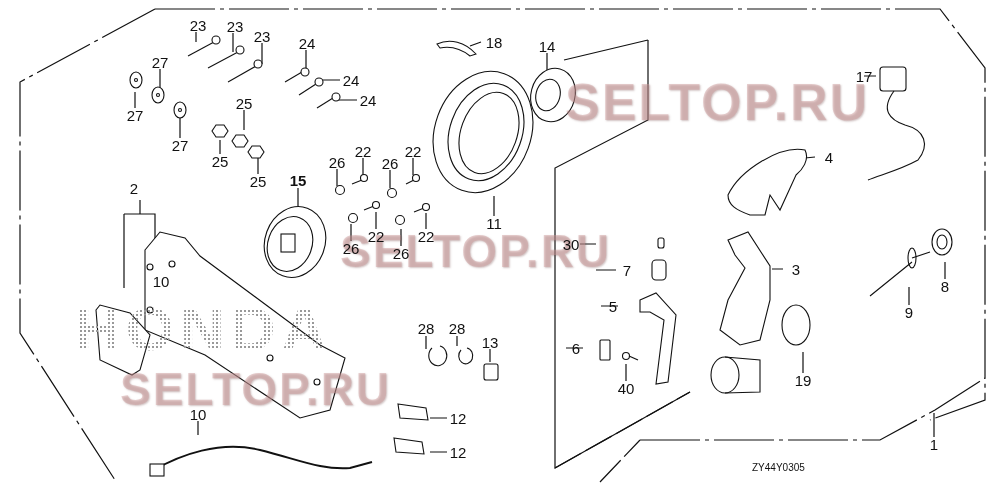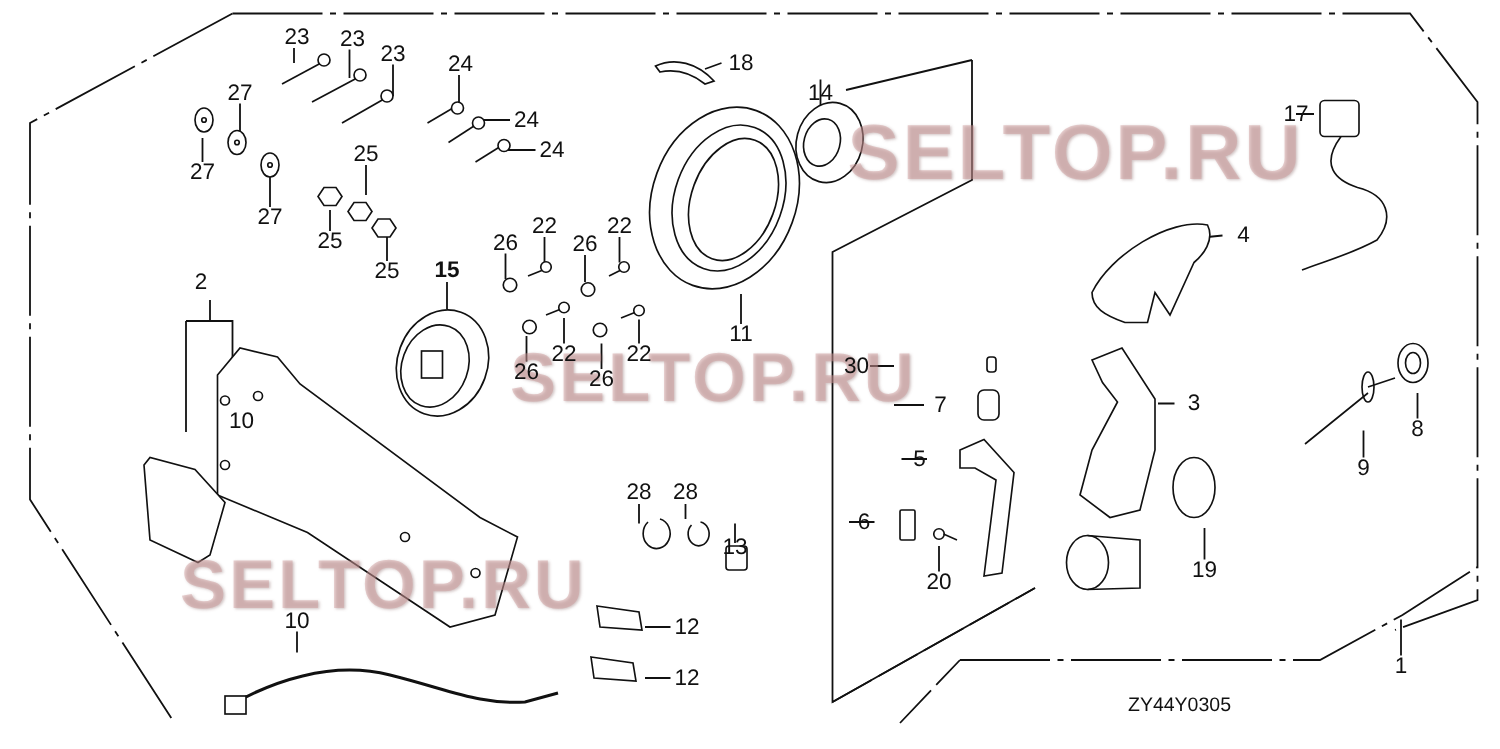--- a/index.html
+++ b/index.html
@@ -1,19 +1,19 @@
 <!DOCTYPE html>
 <html><head>
 <meta charset="utf-8">
 <style>
   html,body{margin:0;padding:0;background:#fff;}
   body{width:1000px;height:499px;position:relative;overflow:hidden;font-family:"Liberation Sans",sans-serif;}
   #stage{position:absolute;left:0;top:0;width:1000px;height:499px;}
   .lbl{position:absolute;font-family:"Liberation Sans",sans-serif;font-size:15px;color:#111;line-height:1;transform:translate(-50%,-50%);white-space:nowrap;}
-  .code{position:absolute;font-family:"Liberation Sans",sans-serif;font-size:13px;color:#111;}
+  .code{position:absolute;font-family:"Liberation Sans",sans-serif;font-size:10px;color:#111;}
   .wm{position:absolute;font-family:Liberation Sans, sans-serif;font-weight:bold;color:rgba(205,150,150,0.45);letter-spacing:2px;white-space:nowrap;text-shadow:1px 1px 2px rgba(120,80,80,0.35);}
   .wm-honda{position:absolute;font-family:"Liberation Sans",sans-serif;font-weight:bold;color:transparent;
     background-image:radial-gradient(#999 0.9px,transparent 1.1px);background-size:4px 4px;-webkit-background-clip:text;background-clip:text;white-space:nowrap;letter-spacing:6px;}
   svg{position:absolute;left:0;top:0;}
 </style>
 </head>
 <body>
 
 <div id="stage">
 
@@ -149,44 +149,45 @@
       <path d="M398,404 L426,408 L428,420 L400,418 Z"></path>
       <path d="M394,438 L422,442 L424,454 L396,452 Z"></path>
 
       <path d="M154,470 C180,455 220,440 260,450 C300,460 320,470 350,468 L372,462" fill="none" stroke-width="2"></path>
       <rect x="150" y="464" width="14" height="12"></rect>
     </g>
   </svg>
 
   <div class="wm" style="left:565px;top:72px;font-size:52px;">SELTOP.RU</div>
   <div class="wm" style="left:340px;top:224px;font-size:46px;">SELTOP.RU</div>
+  <div class="wm-honda" style="left:75px;top:293px;font-size:62px;">HONDA</div>
   <div class="wm" style="left:120px;top:362px;font-size:46px;">SELTOP.RU</div>
 
   <div id="labels">
       <div class="lbl" style="left: 934px; top: 444px;">1</div>
       <div class="lbl" style="left: 134px; top: 188px;">2</div>
       <div class="lbl" style="left: 796px; top: 269px;">3</div>
       <div class="lbl" style="left: 829px; top: 157px;">4</div>
       <div class="lbl" style="left: 613px; top: 306px;">5</div>
       <div class="lbl" style="left: 576px; top: 348px;">6</div>
       <div class="lbl" style="left: 627px; top: 270px;">7</div>
       <div class="lbl" style="left: 945px; top: 286px;">8</div>
       <div class="lbl" style="left: 909px; top: 312px;">9</div>
       <div class="lbl" style="left: 113px; top: 281px; margin-left: 48px;">10</div>
       <div class="lbl" style="left: 494px; top: 223px;">11</div>
       <div class="lbl" style="left: 458px; top: 418px;">12</div>
       <div class="lbl" style="left: 458px; top: 452px;">12</div>
-      <div class="lbl" style="left: 490px; top: 342px; margin-top: 23px;">13</div>
-      <div class="lbl" style="left: 547px; top: 46px; margin-top: 16px;">14</div>
+      <div class="lbl" style="left: 490px; top: 342px;">13</div>
+      <div class="lbl" style="left: 547px; top: 46px;">14</div>
       <div class="lbl" style="left: 298px; top: 180px; font-weight: bold;">15</div>
       <div class="lbl" style="left: 198px; top: 414px;">10</div>
       <div class="lbl" style="left: 864px; top: 76px;">17</div>
       <div class="lbl" style="left: 803px; top: 380px;">19</div>
       <div class="lbl" style="left: 494px; top: 42px;">18</div>
-      <div class="lbl" style="left: 626px; top: 388px;">20</div>
+      <div class="lbl" style="left: 626px; top: 388px;">40</div>
       <div class="lbl" style="left: 571px; top: 244px;">30</div>
       <div class="lbl" style="left: 363px; top: 151px;">22</div>
       <div class="lbl" style="left: 413px; top: 151px;">22</div>
       <div class="lbl" style="left: 376px; top: 236px;">22</div>
       <div class="lbl" style="left: 426px; top: 236px;">22</div>
       <div class="lbl" style="left: 198px; top: 25px;">23</div>
       <div class="lbl" style="left: 235px; top: 26px;">23</div>
       <div class="lbl" style="left: 262px; top: 36px;">23</div>
       <div class="lbl" style="left: 307px; top: 43px;">24</div>
       <div class="lbl" style="left: 351px; top: 80px;">24</div>

